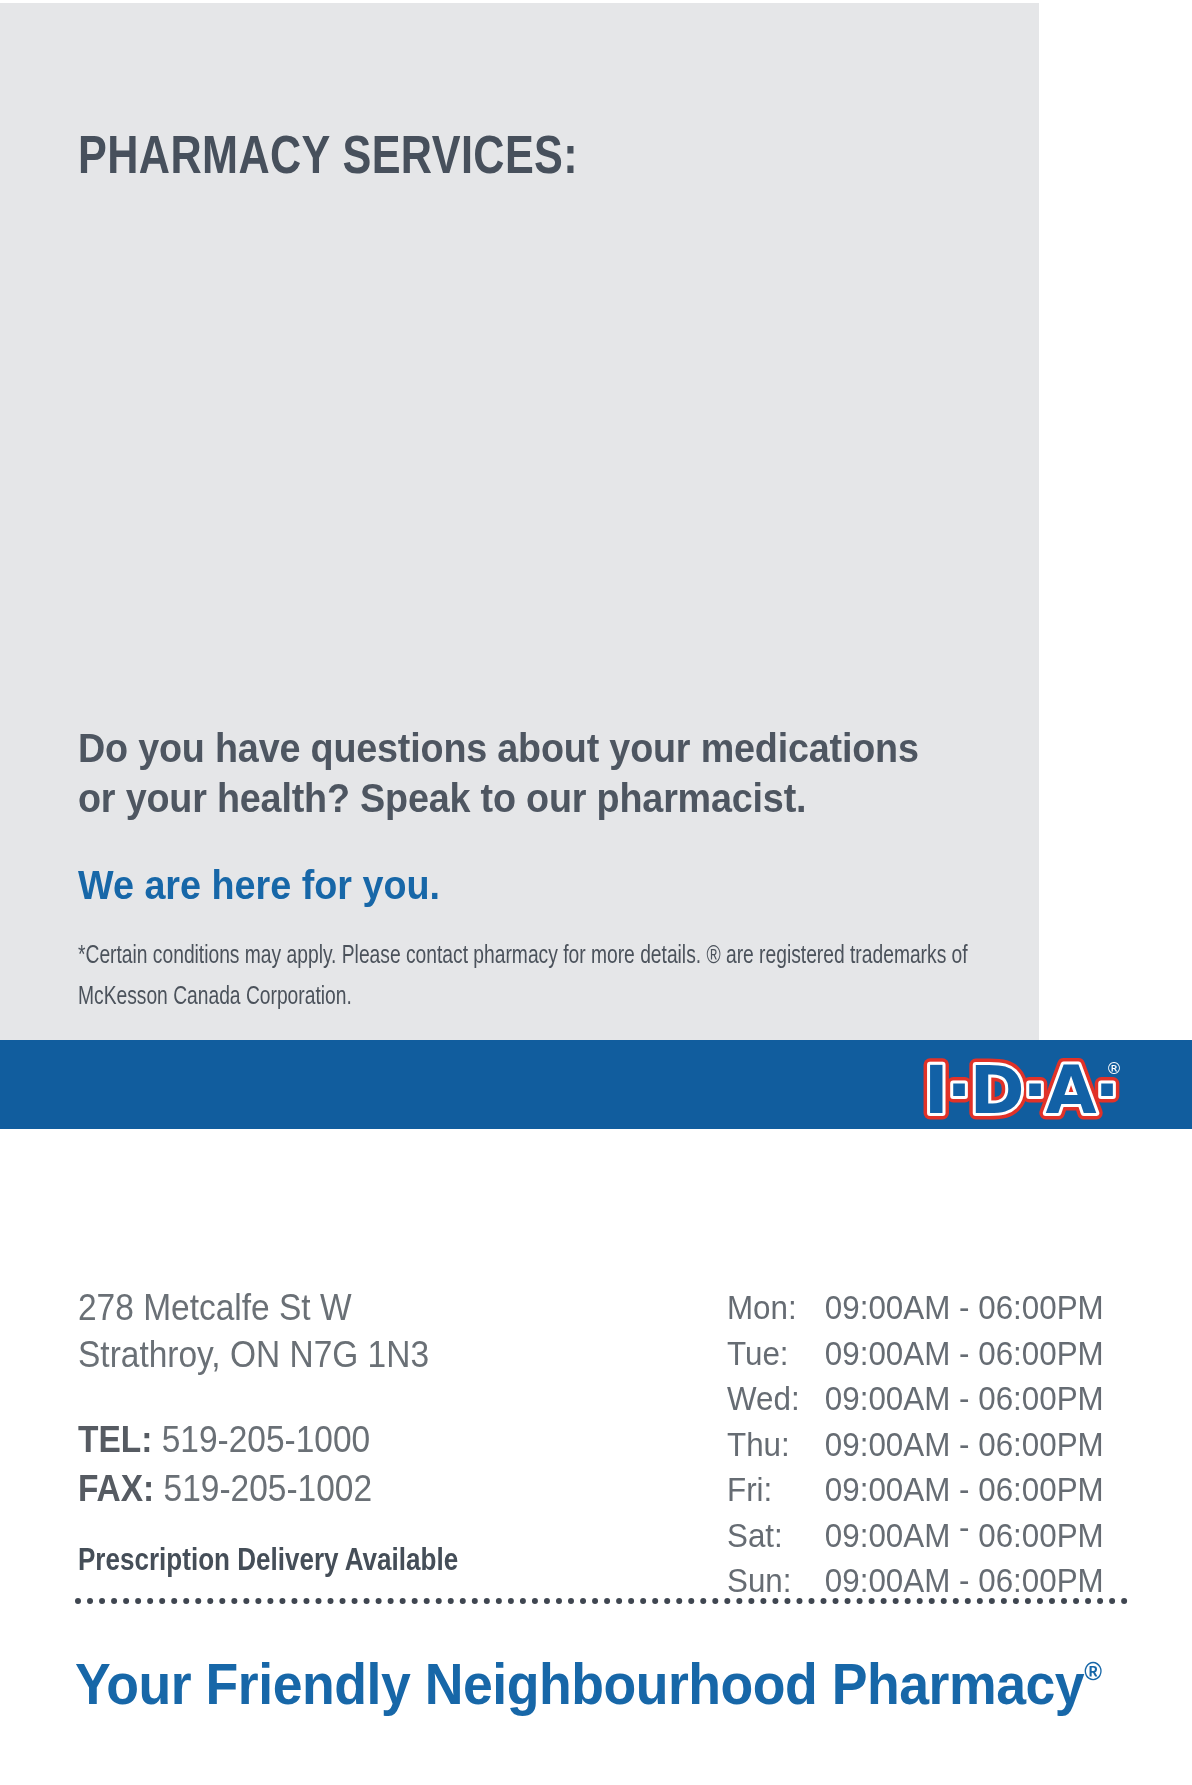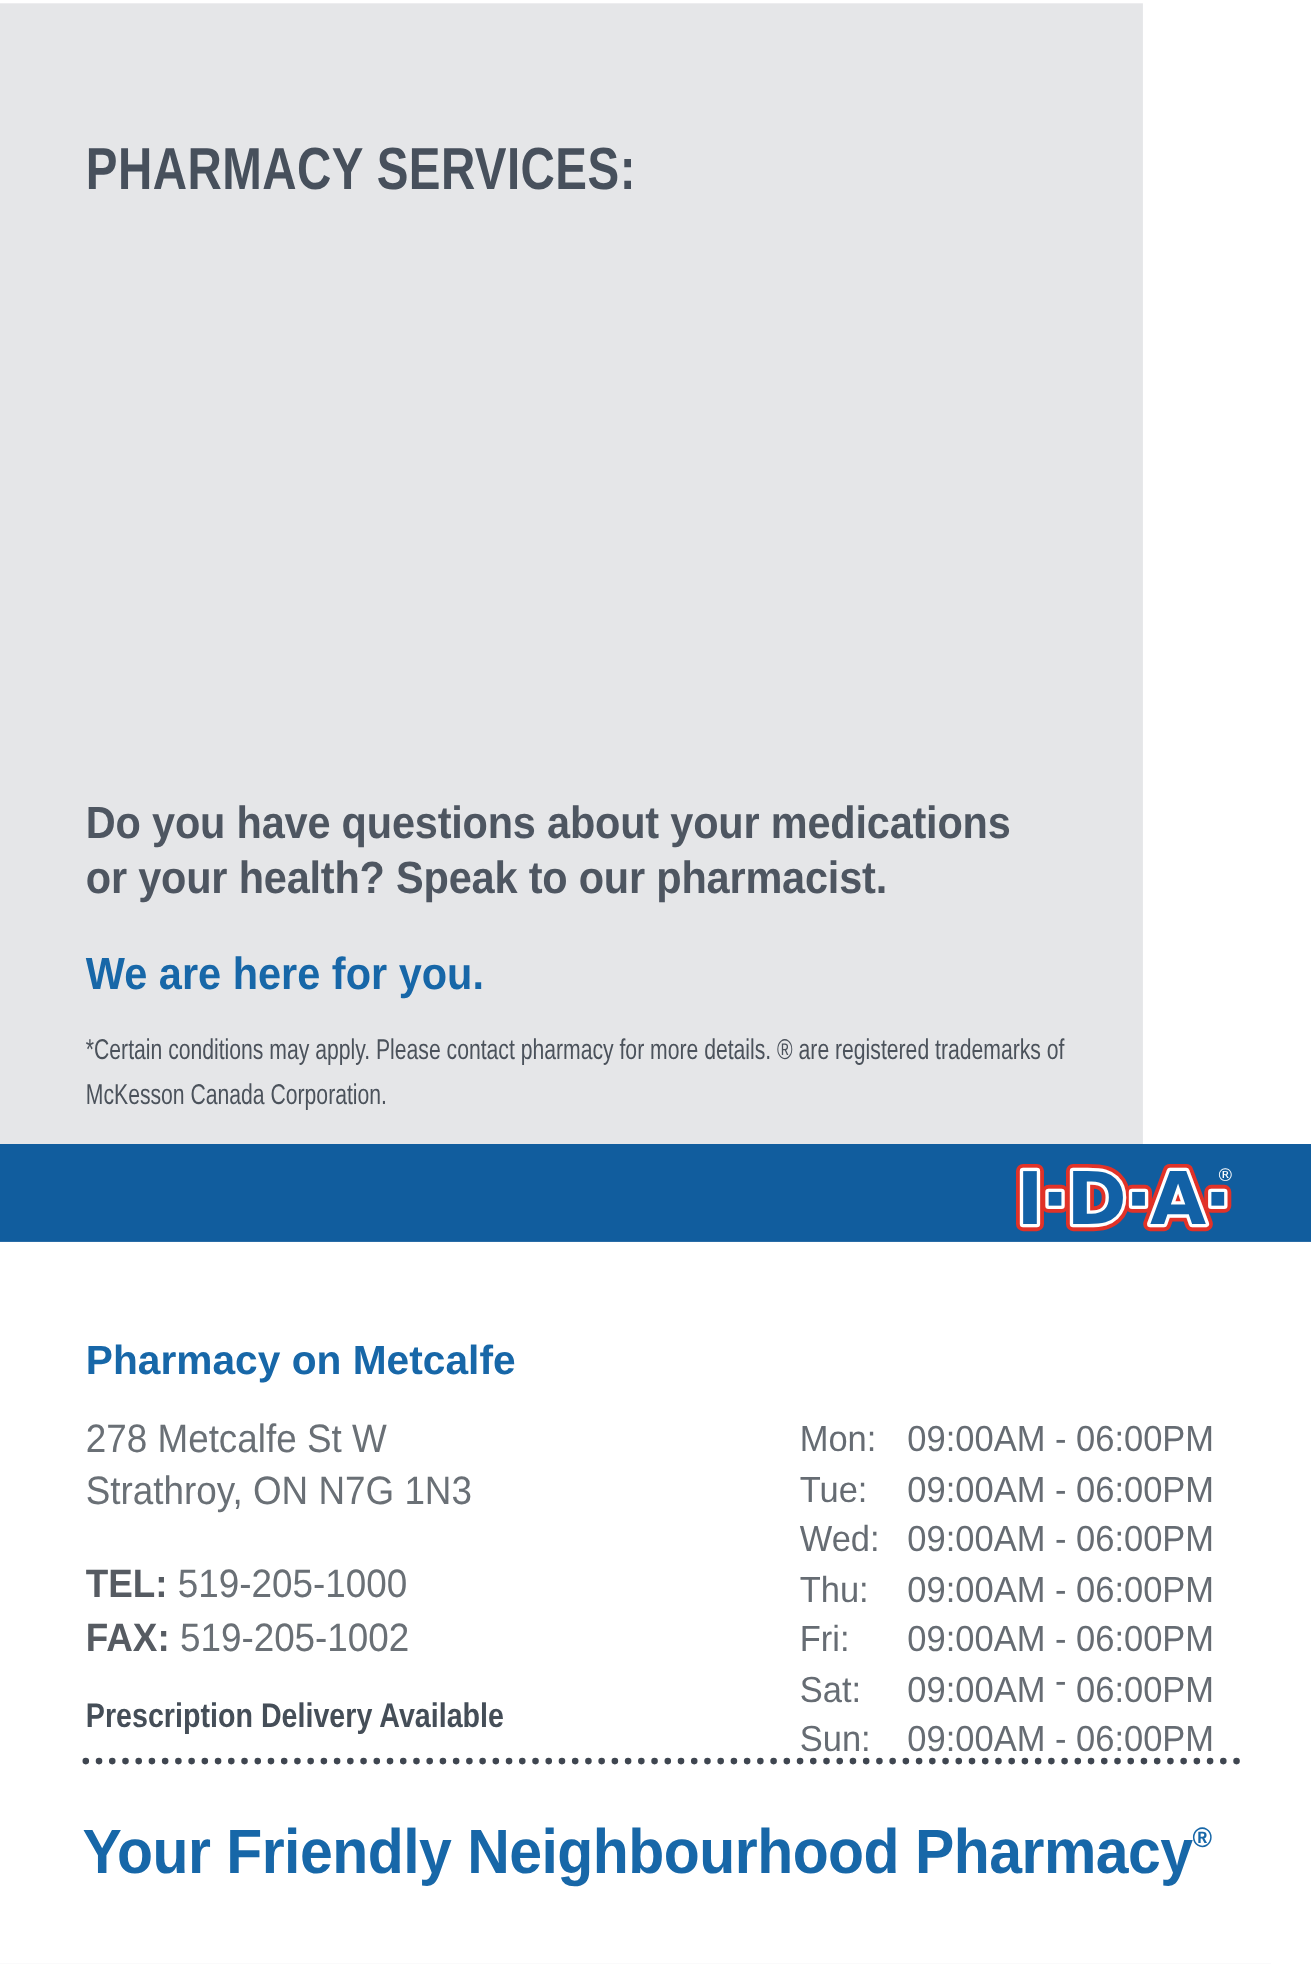--- a/index.html
+++ b/index.html
@@ -112,21 +112,20 @@
     <svg class="ida-logo" viewBox="0 0 206 78" xmlns="http://www.w3.org/2000/svg">
       <g font-family="'DejaVu Sans', sans-serif" font-weight="bold" font-size="66" letter-spacing="-2">
         <text x="4" y="61" fill="none" stroke="#e13228" stroke-width="13" stroke-linejoin="round">I·D·A·</text>
         <text x="4" y="61" fill="none" stroke="#ffffff" stroke-width="6" stroke-linejoin="round">I·D·A·</text>
         <text x="4" y="61" fill="#1261a6">I·D·A·</text>
       </g>
       <text x="186" y="22" font-family="'DejaVu Sans', sans-serif" font-size="16" fill="#ffffff">®</text>
     </svg>
   </div>
 
-  <div class="store-name">Pharmacy on Metcalfe</div>
 
   <div class="address">
     <span>278 Metcalfe St W</span>
     <span>Strathroy, ON N7G 1N3</span>
   </div>
 
   <div class="phones">
     <span class="row"><span class="lbl">TEL:</span> <span>519-205-1000</span></span>
     <span class="row"><span class="lbl">FAX:</span> <span>519-205-1002</span></span>
   </div>

